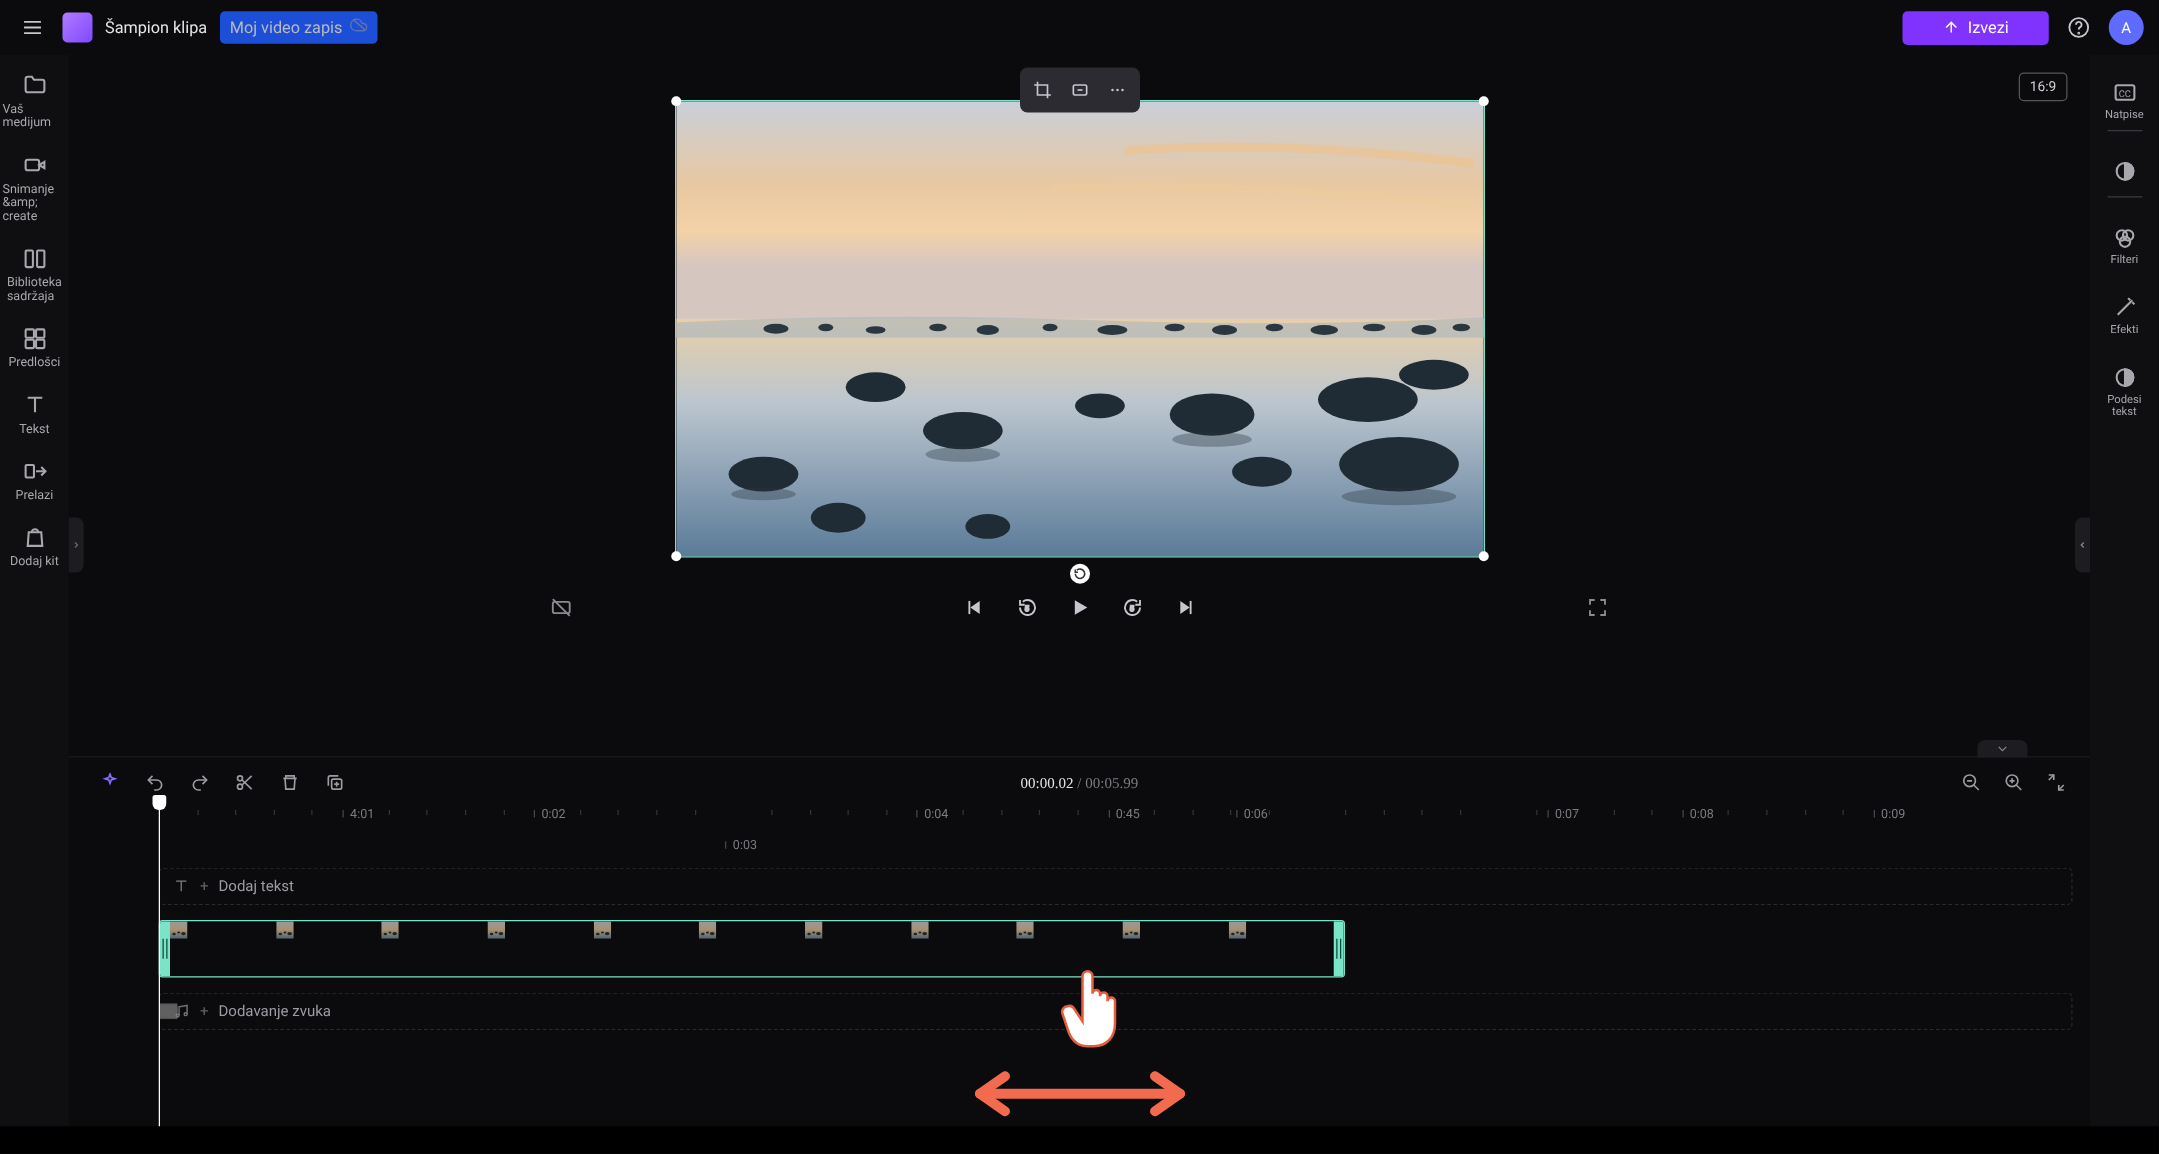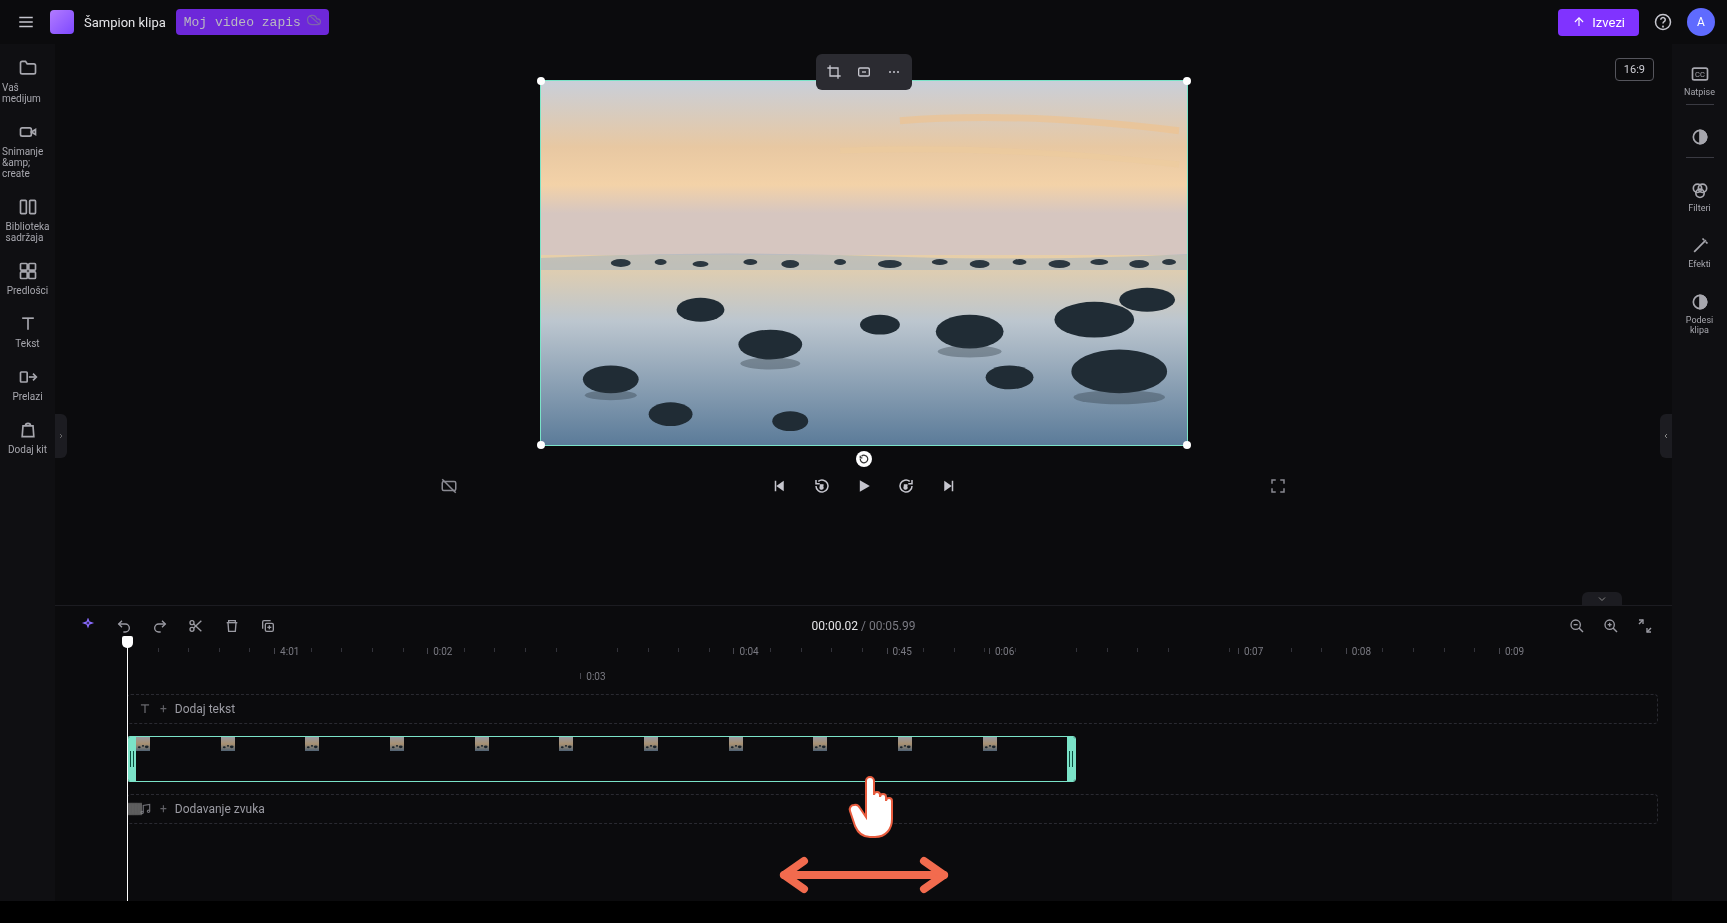--- a/index.html
+++ b/index.html
@@ -4,24 +4,24 @@
 <style>
   * { box-sizing: border-box; margin: 0; padding: 0; }
   html, body { width: 100%; height: 100%; background: #0b0b0d; font-family: -apple-system, BlinkMacSystemFont, "Segoe UI", Roboto, Arial, sans-serif; color: #e5e5e8; overflow: hidden; }
   body { display: flex; flex-direction: column; }
 
   
   .topbar { height: 44px; display: flex; align-items: center; padding: 0 12px; gap: 10px; background: #0b0b0d; }
   .hamburger { width: 28px; height: 28px; display:flex; align-items:center; justify-content:center; cursor:pointer; }
   .app-badge { width: 24px; height: 24px; border-radius: 4px; background: linear-gradient(135deg,#b27bff,#7e49ff); }
   .app-name { font-size: 13px; color: #e5e5e8; }
-  .project-name { font-size: 13px; color: #b9b9c0; background:#6d28d9; padding:4px 8px; border-radius:4px; display:flex; align-items:center; gap:6px;font-family:Liberation Mono, monospace;}
+  .project-name { font-size: 13px; color: #b9b9c0; background:#1d4ed8; padding:4px 8px; border-radius:4px; display:flex; align-items:center; gap:6px;}
   .cloud-icon{ opacity:.6;}
   .top-spacer { flex: 1; }
-  .export-btn { background: #8033ff; color: #fff; padding: 6px 14px; border-radius: 4px; font-size: 13px; display: flex; align-items: center; gap: 6px; cursor: pointer; }
+  .export-btn { background: #8033ff; color: #fff; padding: 6px 32px; border-radius: 4px; font-size: 13px; display: flex; align-items: center; gap: 6px; cursor: pointer; }
   .icon-btn { width: 28px; height: 28px; display: flex; align-items: center; justify-content: center; color: #b9b9c0; cursor: pointer; border-radius:4px;}
   .avatar { width: 28px; height: 28px; border-radius: 50%; background: #5f6bff; display: flex; align-items: center; justify-content: center; font-size: 12px; color: #fff; }
 
   
   .main { flex: 1; display: flex; min-height: 0; }
   .sidebar-left { width: 55px; background: #0f0f12; display: flex; flex-direction: column; align-items: center; padding-top: 8px; gap:4px; position:relative;}
   .sidebar-left .item { width:55px; display: flex; flex-direction: column; align-items: center; padding: 6px 0 8px 0; cursor: pointer; color: #a7a7ae;}
   .sidebar-left .item svg { width: 20px; height: 20px; margin-bottom: 4px; }
   .sidebar-left .item .label { font-size: 10px; text-align: left; line-height: 1.1; padding:0 2px;}
   .flyout-tab { position:absolute; right:-12px; top:370px; width:12px; height:44px; background:#1c1c21; border-radius:0 6px 6px 0; display:flex; align-items:center; justify-content:center; cursor:pointer;}
@@ -53,21 +53,21 @@
   .player-bar { height: 44px; display: flex; align-items: center; justify-content: center; gap: 14px; width:100%; margin-top:18px; position:relative;}
   .player-bar .pbtn { width: 28px; height: 28px; display:flex; align-items:center; justify-content:center; color:#c6c6ce; cursor:pointer; border-radius:4px;}
   .player-left{position:absolute; left:380px;}
   .player-right{position:absolute; right:380px;}
   .player-left .pbtn, .player-right .pbtn{color:#8a8a92;}
 
   
   .timeline-panel { height: 296px; border-top: 1px solid #1c1c21; display: flex; flex-direction: column; position:relative; }
   .tl-collapse{position:absolute; top:-14px; right:50px; width:40px;height:14px; background:#1c1c21; border-radius:6px 6px 0 0; display:flex;align-items:center;justify-content:center; cursor:pointer;}
   .tl-collapse svg{width:12px;height:12px;color:#888;}
-  .tl-toolbar { height: 40px; display: flex; align-items: center; padding: 0 14px 0 20px; gap: 10px; }
+  .tl-toolbar { height: 40px; display: flex; align-items: center; padding: 0 14px 0 20px; gap: 10px; font-family: Liberation Serif, serif; }
   .tl-toolbar .tlbtn { width: 26px; height: 26px; display:flex; align-items:center; justify-content:center; color:#9b9ba3; cursor:pointer; border-radius:4px;}
   .tl-toolbar .sep{flex:1;}
   .tl-time { font-size: 12px; color:#e5e5e8; position:absolute; left:50%; transform:translateX(-50%);}
   .tl-time .dur{color:#7a7a82;}
   .tl-right{display:flex;gap:8px;align-items:center;}
 
   .ruler { height: 26px; position: relative; margin-left: 72px; margin-right:14px; }
   .ruler .mark{position:absolute; top:0; font-size:10px; color:#7a7a82;}
   .ruler .mark::before{content:""; position:absolute; left:-6px; top:2px; width:1px; height:6px; background:#46464e;}
   .ruler .tick{position:absolute; top:2px; width:1px; height:4px; background:#33333a;}
@@ -947,21 +947,21 @@
           <path d="M19 7l2 2"></path>
         </svg>
       <div class="label">Efekti</div>
     </div>
     <div class="item">
       <svg viewBox="0 0 24 24" fill="none" stroke="currentColor" stroke-width="2">
           <circle cx="12" cy="12" r="8"></circle>
           <path d="M12 4v16a8 8 0 0 0 0-16z" fill="currentColor"></path>
         </svg>
       <div class="label" style="white-space:pre-line">Podesi
-klipa</div>
+tekst</div>
     </div>
     <div class="flyin-tab">
       <svg viewBox="0 0 24 24" width="8" height="8" fill="none" stroke="#888" stroke-width="3">
           <path d="M15 6l-6 6 6 6"></path>
         </svg>
     </div>
   </div>
 
 </div>
 

